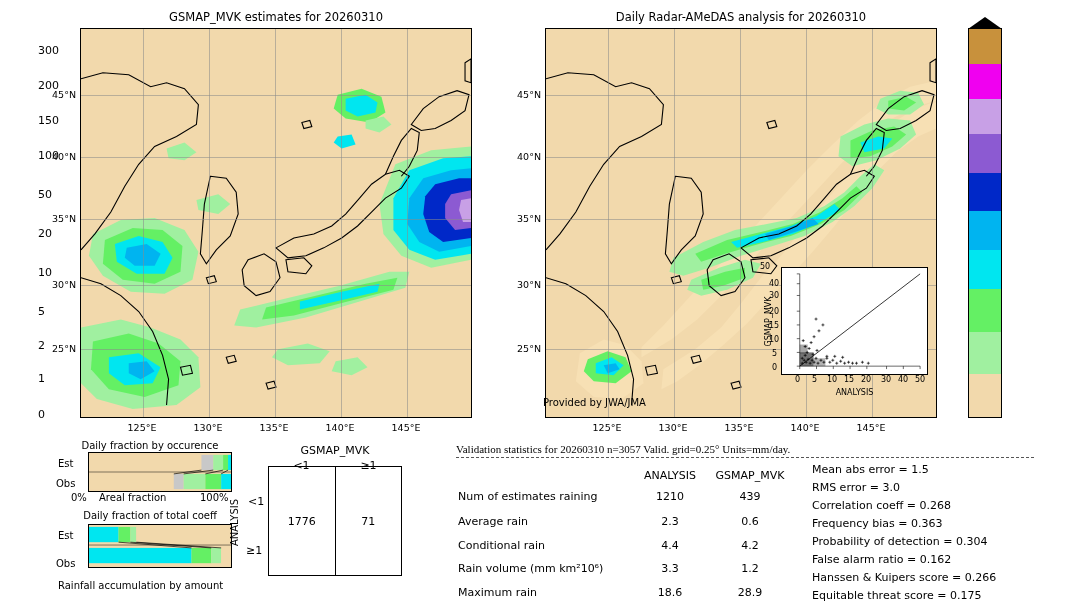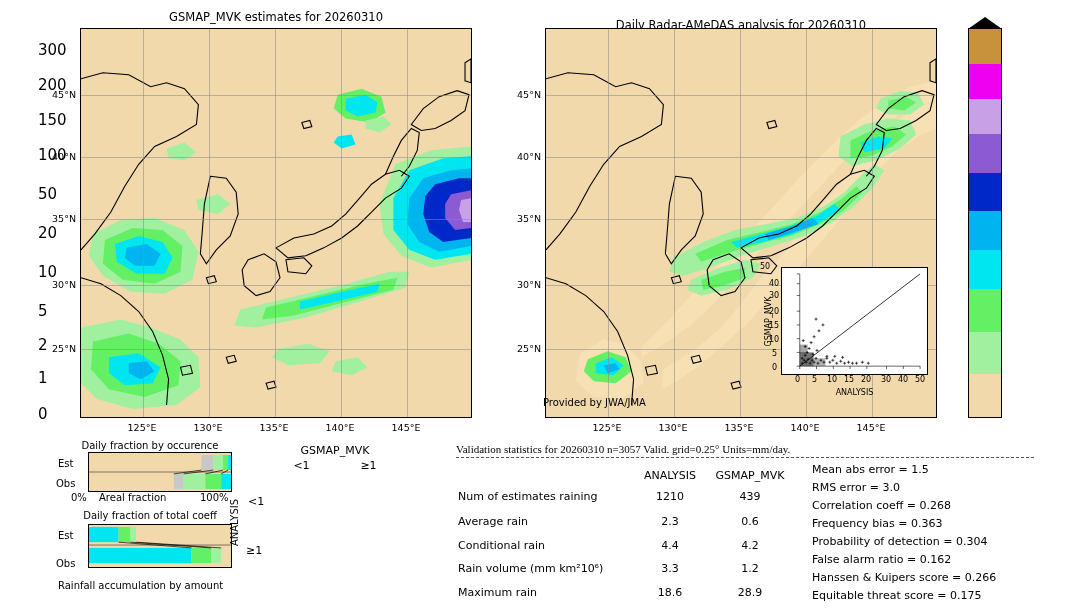--- a/index.html
+++ b/index.html
@@ -37,21 +37,21 @@
   .tick-label-x {
     position:absolute; font-size:9.5px; text-align:center; width:46px;
   }
 
   
   svg.coast { position:absolute; inset:0; width:100%; height:100%; }
 
   
   #cbar { position:absolute; left:968px; top:28px; width:34px; height:390px; border:1px solid #000; }
   #cbar .seg { width:100%; position:relative; }
-  .cbar-tick { position:absolute; left:38px; font-size:15px; transform:translateY(-50%); }
+  .cbar-tick { position:absolute; left:38px; font-size:11px; transform:translateY(-50%); }
   #cbar-arrow {
     position:absolute; left:968px; top:17px; width:34px; height:12px;
   }
 
   
   .mini-title { font-size:10px; text-align:center; }
   .mini-box { position:absolute; border:1px solid #000; background:#f2d9ac; }
   .mini-label { position:absolute; font-size:10px; }
 
   
@@ -87,21 +87,21 @@
   #sc-xlab { position:absolute; left:781px; top:388px; width:147px; text-align:center; font-size:8px; }
   #sc-50 { position:absolute; left:760px; top:262px; font-size:8px; }
 
   #provided { position:absolute; left:543px; top:397px; font-size:10px; }
 </style>
 </head>
 <body>
 
 <div class="abs panel-title" style="left:80px;top:10px;width:392px;">GSMAP_MVK estimates for 20260310</div>
 
-<div class="abs panel-title" style="left:545px;top:18px;width:392px;text-align:center;">Daily Radar-AMeDAS analysis for 20260310</div>
+<div class="abs panel-title" style="left:545px;top:10px;width:392px;text-align:center;">Daily Radar-AMeDAS analysis for 20260310</div>
 
 <div class="map" id="map-left" style="left:80px;top:28px;width:392px;height:390px;">
   <div class="map-inner">
     <svg class="coast" viewBox="0 0 392 390" preserveAspectRatio="none">
 
       <path d="M0 300 L40 292 L70 300 L100 312 L118 330 L120 360 L96 378 L52 382 L16 372 L0 356 Z" fill="#a0f0a0"></path>
       <path d="M12 314 L48 306 L78 316 L100 334 L98 358 L64 370 L28 362 L10 342 Z" fill="#64f064"></path>
       <path d="M28 330 L58 326 L80 340 L72 356 L44 358 L28 346 Z" fill="#00e6f0"></path>
       <path d="M48 336 L66 334 L74 344 L60 352 L48 346 Z" fill="#00b4f0"></path>
 
@@ -438,20 +438,24 @@
 <div class="ct-head" style="left:268px;top:459px;width:67px;text-align:center;">&lt;1</div>
 <div class="ct-head" style="left:335px;top:459px;width:67px;text-align:center;">≥1</div>
 <div id="ct-rowlabel">
     <span>ANALYSIS</span>
   </div>
 <div class="ct-head" style="left:248px;top:495px;">&lt;1</div>
 <div class="ct-head" style="left:246px;top:544px;">≥1</div>
 <div id="ctable">
   <table>
     <tbody>
+        <tr>
+      <td>1776</td>
+      <td>71</td>
+    </tr>
   </tbody>
     </table>
 </div>
 
 <div id="stats">
   <div id="stats-title">Validation statistics for 20260310  n=3057 Valid. grid=0.25° Units=mm/day.</div>
   <div id="stats-rule"></div>
 </div>
 <div class="stat-col-head" style="left:630px;top:469px;">ANALYSIS</div>
 <div class="stat-col-head" style="left:710px;top:469px;">GSMAP_MVK</div>

